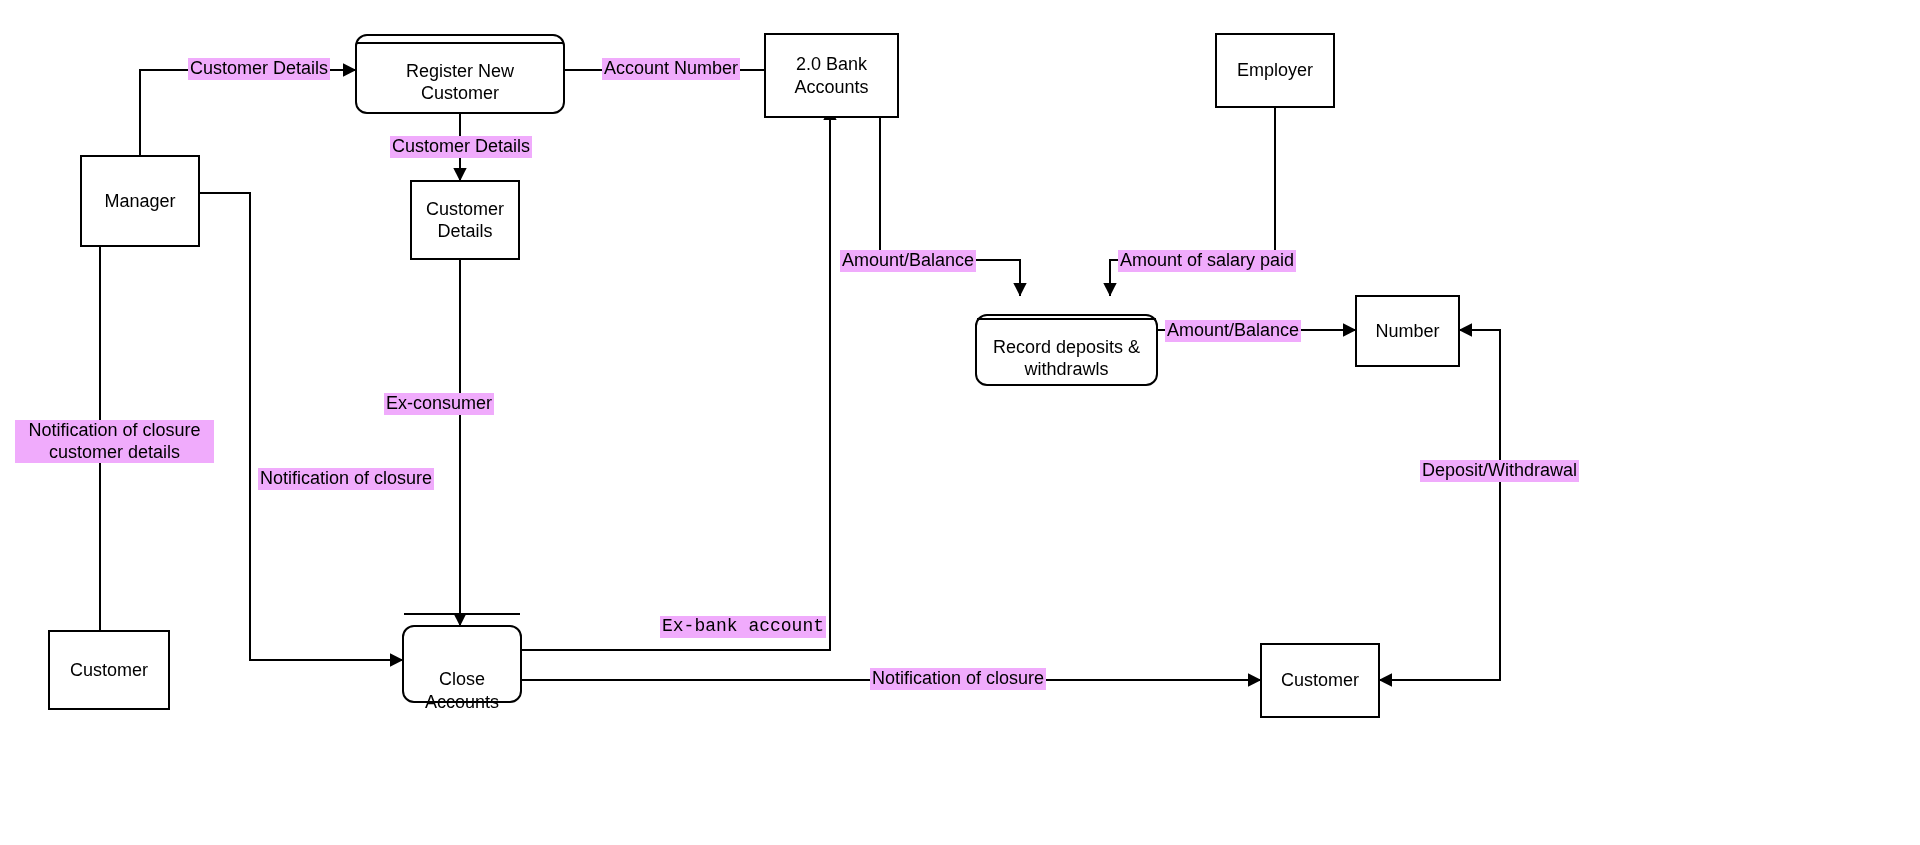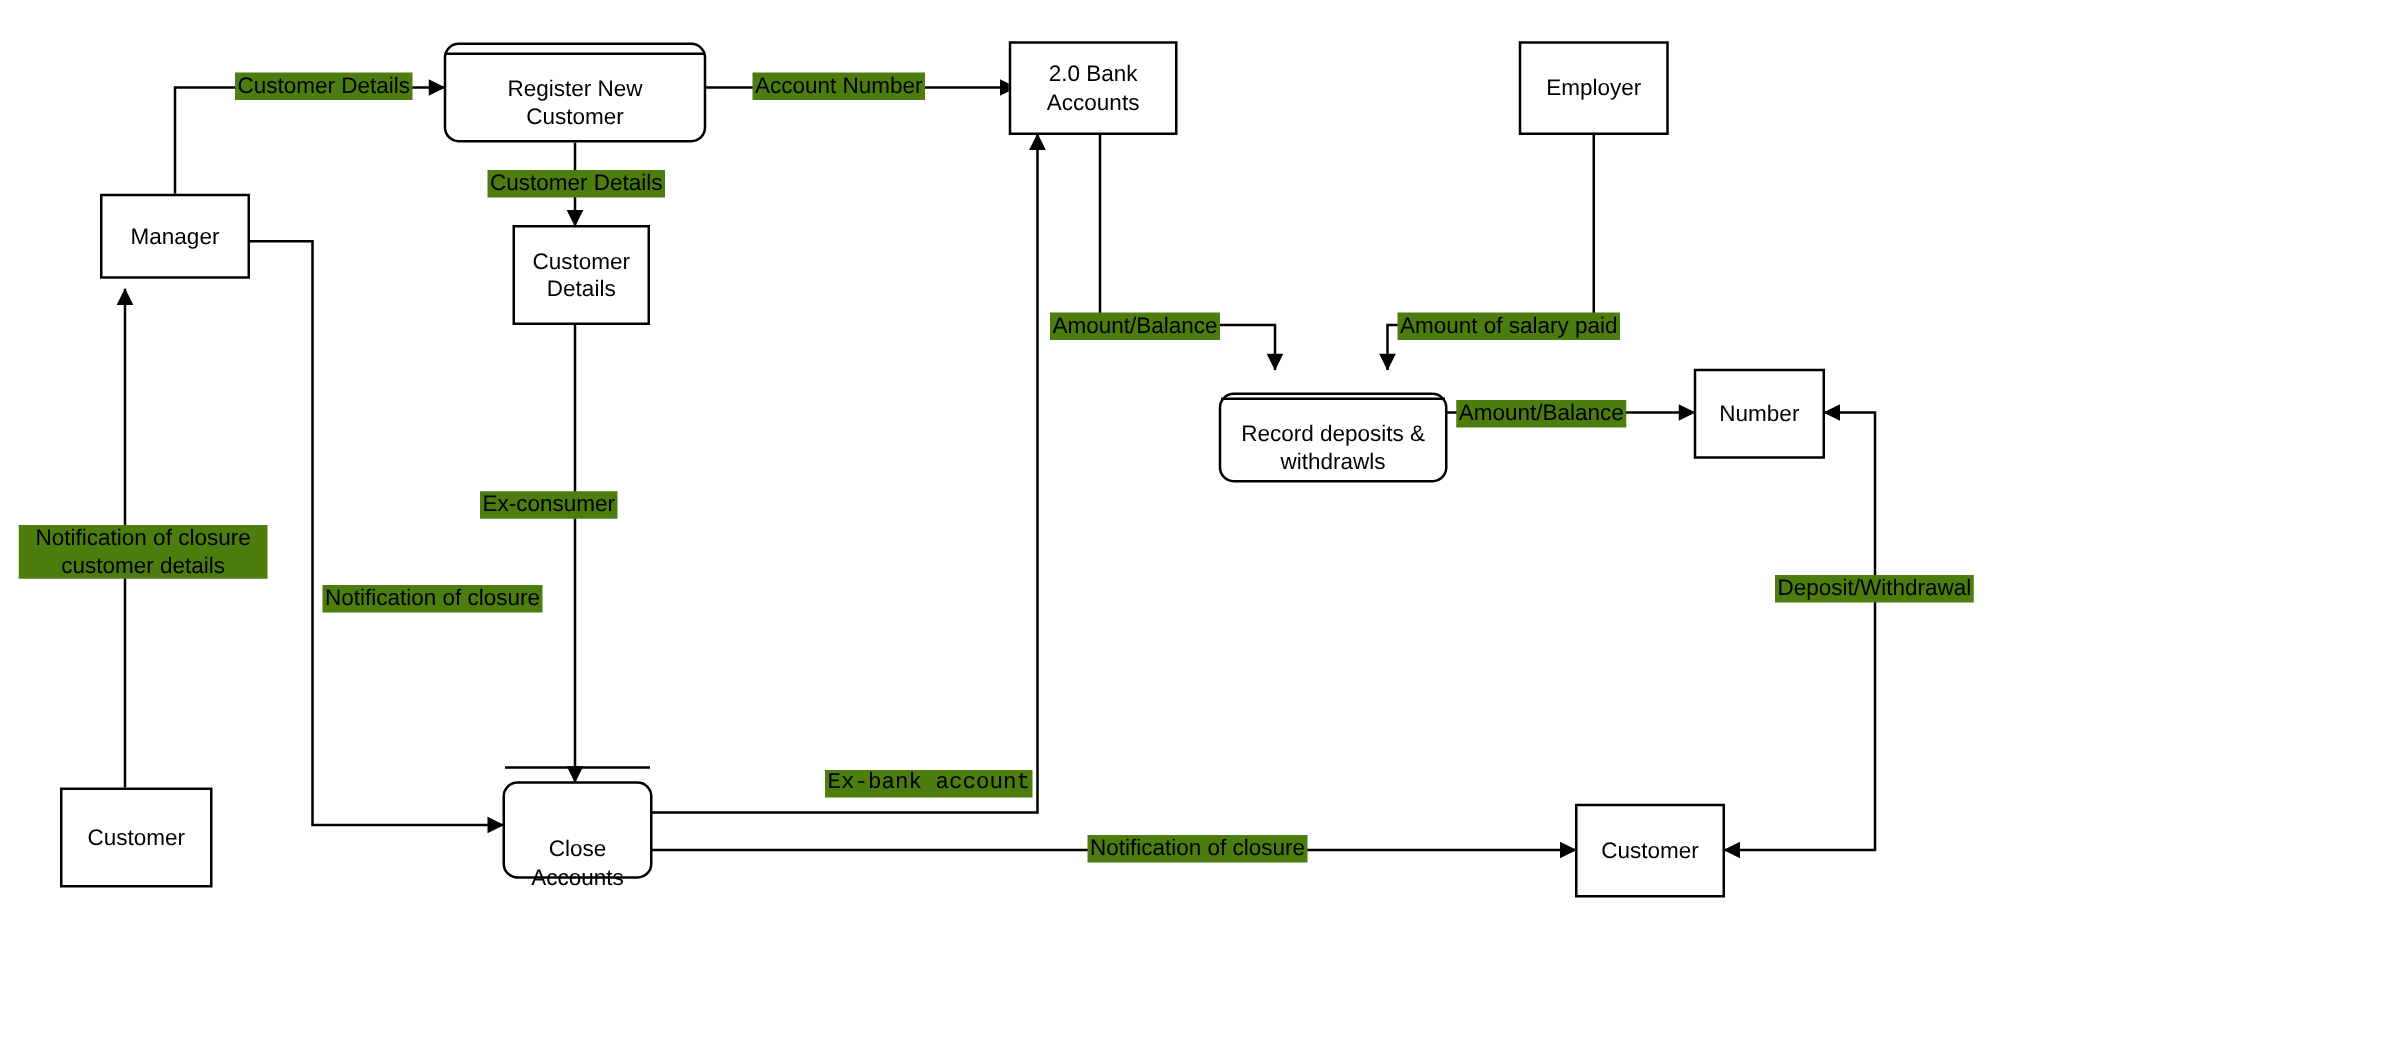--- a/index.html
+++ b/index.html
@@ -45,21 +45,21 @@
     flex: 1 1 auto;
     display: flex;
     align-items: center;
     justify-content: center;
     padding: 16px 8px;
     text-align: center;
   }
   
   .edge-label {
     position: absolute;
-    background: #4d7c0f;
+    background: #f0abfc;
     white-space: nowrap;
     line-height: 1.2;
     text-align: center;
     padding: 0 2px;
   }
   .edge-label.multiline { white-space: normal; }
   svg.edges {
     position: absolute;
     left: 0; top: 0;
     width: 1920px;
@@ -103,21 +103,21 @@
 
     <polyline points="880,108 880,260 1020,260 1020,295" marker-end="url(#arrow)"></polyline>
 
     <polyline points="1275,108 1275,260 1110,260 1110,295" marker-end="url(#arrow)"></polyline>
 
     <line x1="1158" y1="330" x2="1355" y2="330" marker-end="url(#arrow)"></line>
 
     <polyline points="1460,330 1500,330 1500,680 1380,680" marker-start="url(#arrow)" marker-end="url(#arrow)"></polyline>
   </svg>
 
-  <div class="node entity" style="left:80px; top:155px; width:120px; height:68px;">
+  <div class="node entity" style="left:80px; top:155px; width:120px; height:92px;">
     <span>Manager</span>
   </div>
 
   <div class="node entity" style="left:48px; top:630px; width:122px; height:80px;">
     <span>Customer</span>
   </div>
 
   <div class="node process" style="left:355px; top:34px; width:210px; height:80px;">
     <div class="proc-bar"></div>
     <div class="proc-label">Register New<br>Customer</div>
@@ -125,21 +125,21 @@
 
   <div class="node entity" style="left:410px; top:180px; width:110px; height:80px;">
     <span>Customer<br>Details</span>
   </div>
 
   <div class="node process" style="left:402px; top:625px; width:120px; height:78px;gap:37px;">
     <div class="proc-bar"></div>
     <div class="proc-label">Close<br>Accounts</div>
   </div>
 
-  <div class="node entity" style="left:807px; top:33px; width:135px; height:75px;">
+  <div class="node entity" style="left:764px; top:33px; width:135px; height:85px;">
     <span>2.0 Bank<br>Accounts</span>
   </div>
 
   <div class="node entity" style="left:1215px; top:33px; width:120px; height:75px;">
     <span>Employer</span>
   </div>
 
   <div class="node process" style="left:975px; top:295px; width:183px; height:72px;margin-top:19px;">
     <div class="proc-bar"></div>
     <div class="proc-label">Record deposits &amp;<br>withdrawls</div>

